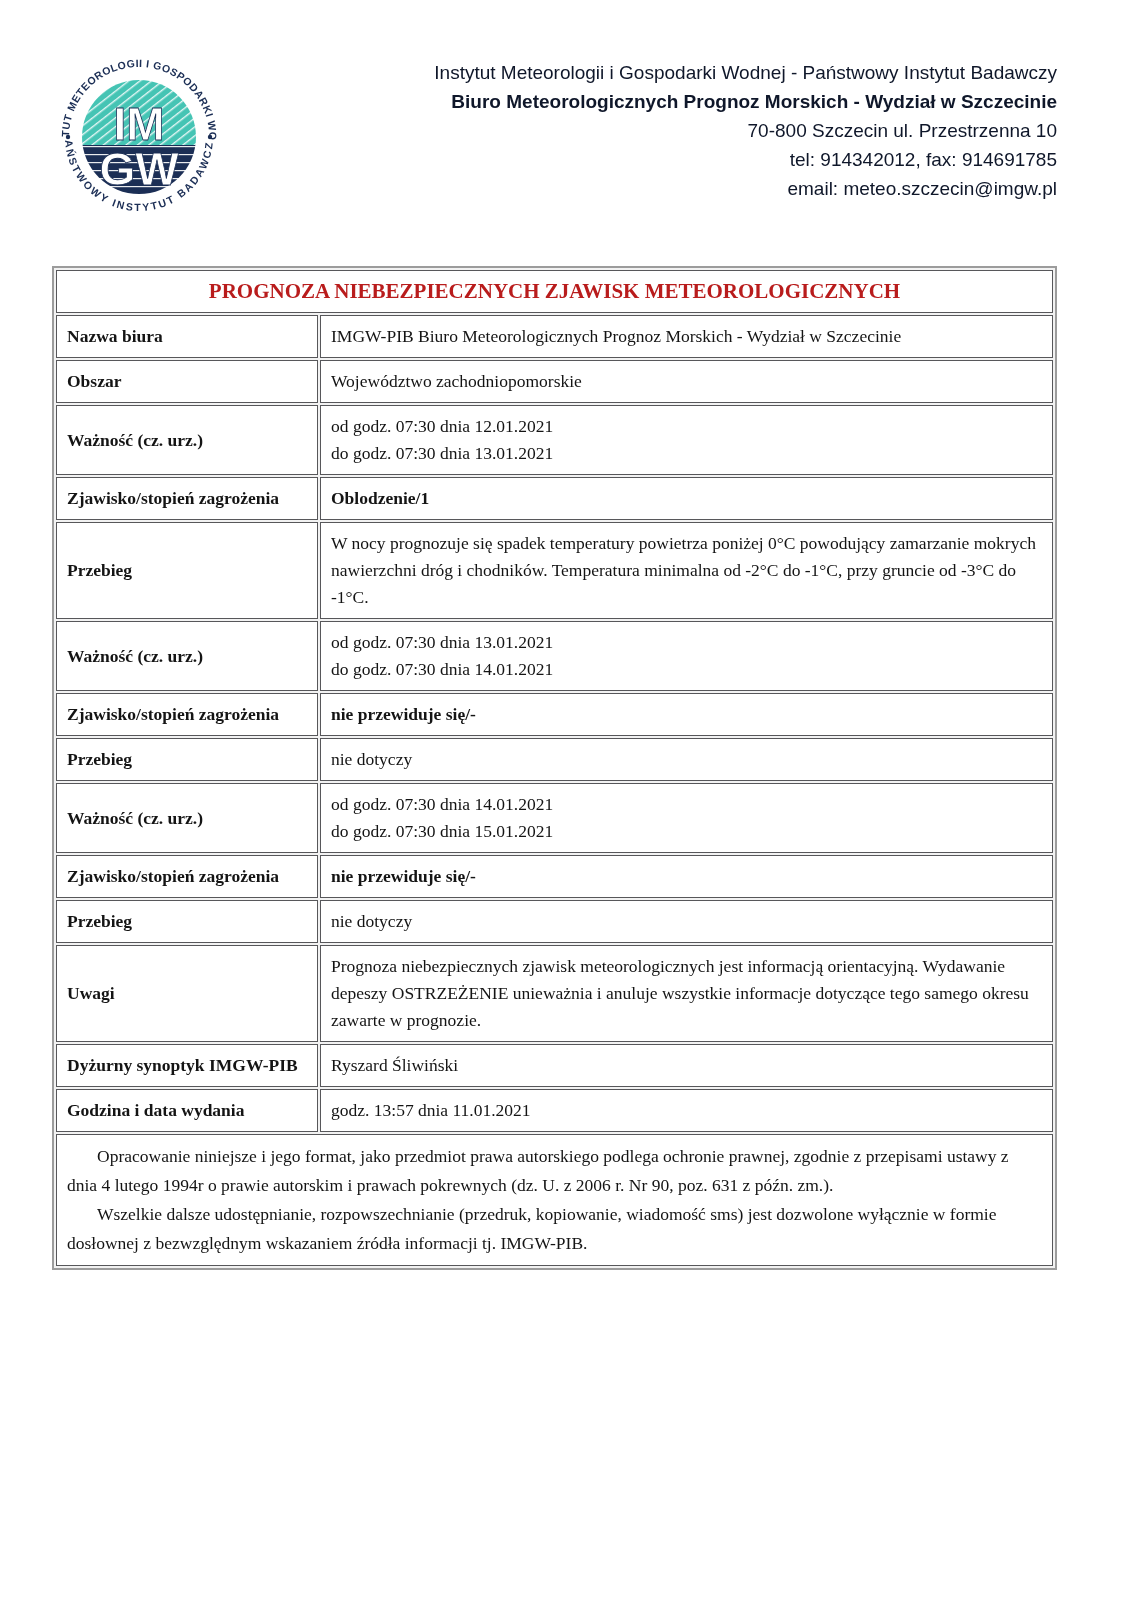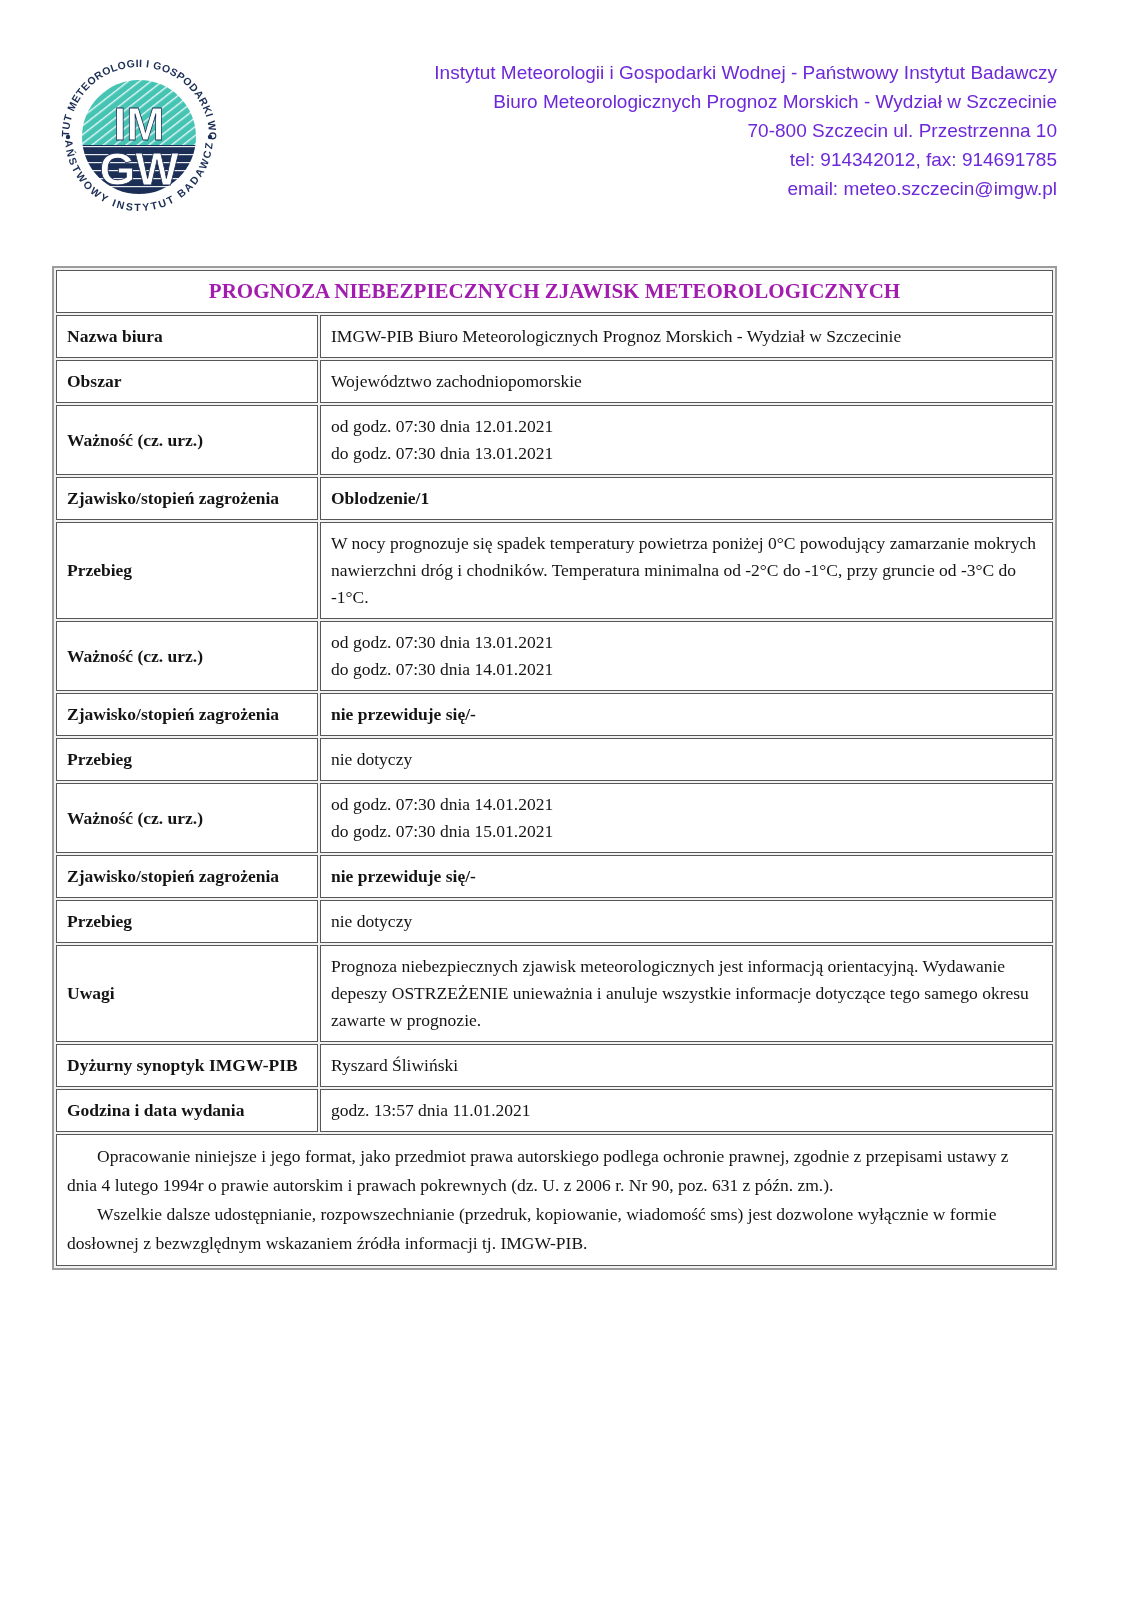--- a/index.html
+++ b/index.html
@@ -18,27 +18,27 @@
   .letterhead {
     display: flex;
     align-items: flex-start;
     padding: 50px 74px 0 54px;
   }
   .logo-wrap { width: 172px; height: 176px; flex: 0 0 auto; }
   .letterhead-text {
     flex: 1;
     text-align: right;
     font-family: "Liberation Sans", sans-serif;
-    color: #6d28d9;
+    color: #0f172a;
     font-size: 19px;
     line-height: 29px;
     padding-top: 8px;
   }
   .lh-line { white-space: nowrap; }
-  .lh-bold { font-weight: normal; }
+  .lh-bold { font-weight: bold; }
 
   
   table.forecast {
     margin: 40px 0 0 52px;
     width: 1005px;
     table-layout: fixed;
     border-collapse: separate;
     border-spacing: 2px;
     border: 2px solid #9c9c9c;
     background: #f2f2f2;
@@ -49,21 +49,21 @@
     border: 1px solid #57575a;
     padding: 7px 10px;
     vertical-align: middle;
     line-height: 27px;
     overflow: hidden;
   }
   td.title-cell {
     text-align: center;
     font-weight: bold;
     font-size: 21px;
-    color: #a21caf;
+    color: #b91c1c;
     padding: 9px 10px;
   }
   td.section-cell {
     text-align: center;
     font-weight: bold;
     font-size: 19px;
     padding: 6px 10px;
   }
   td.label-cell { font-weight: bold; margin-top: 46px; }
   td.value-bold { font-weight: bold; }

